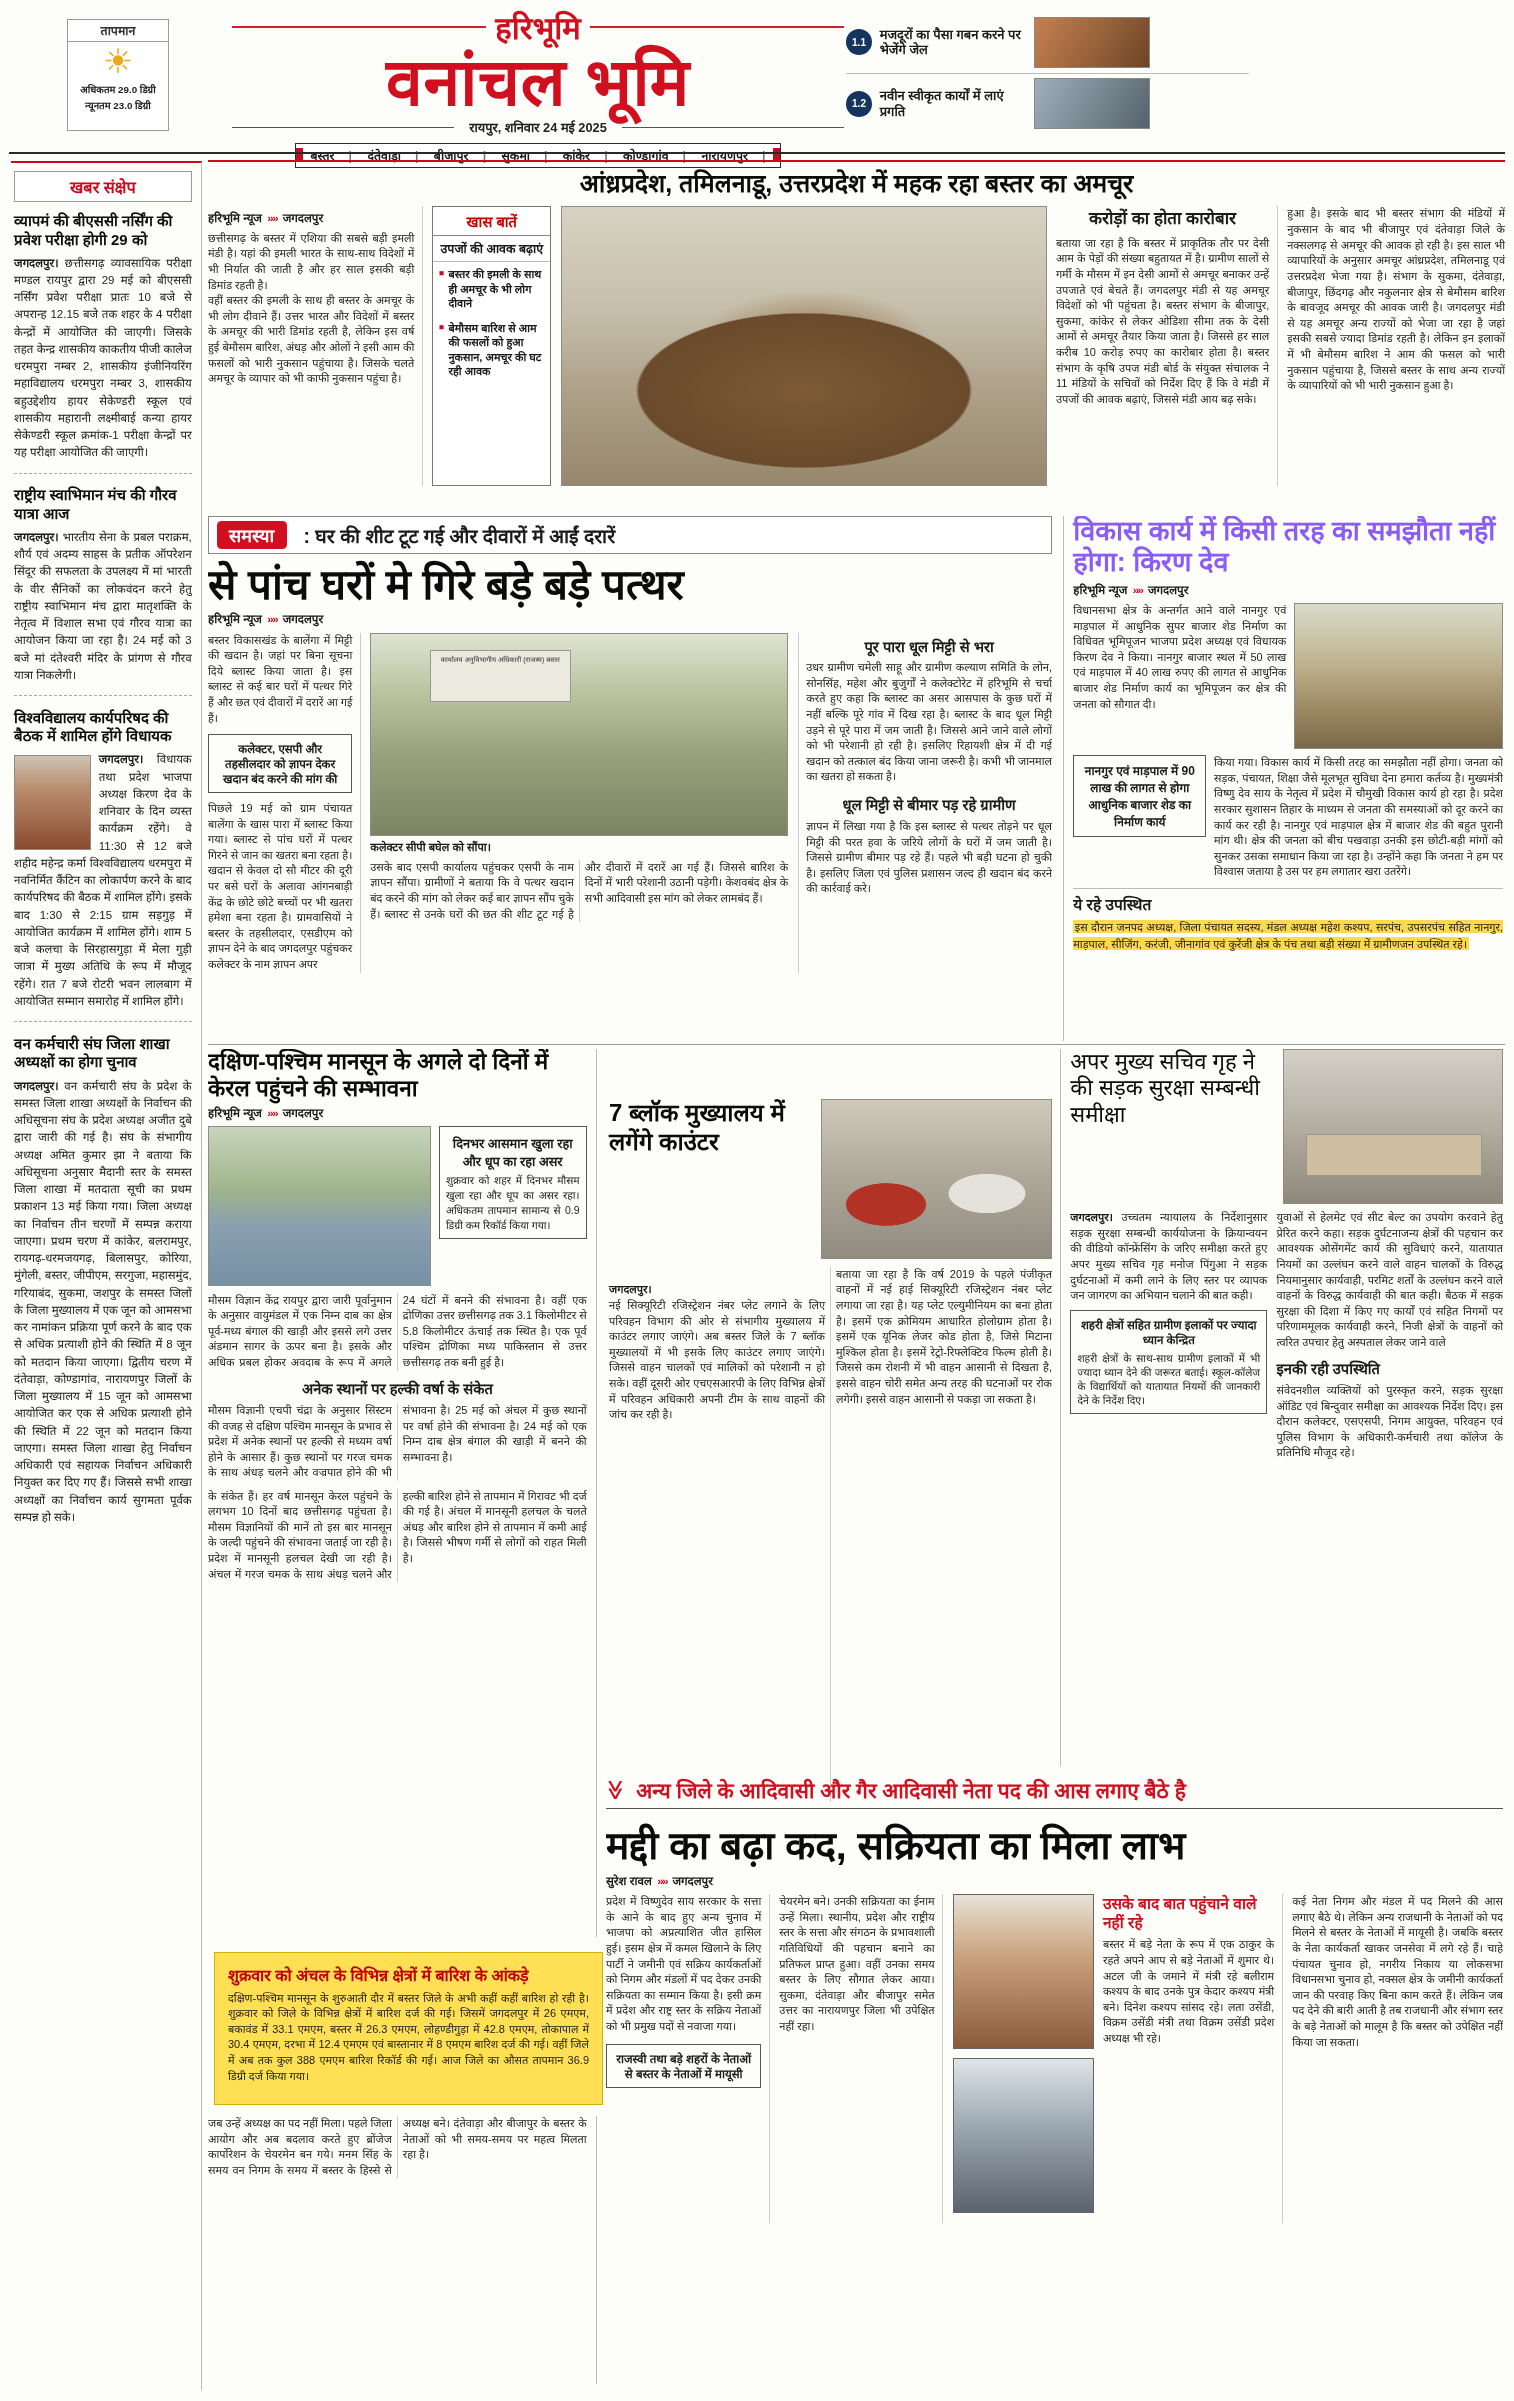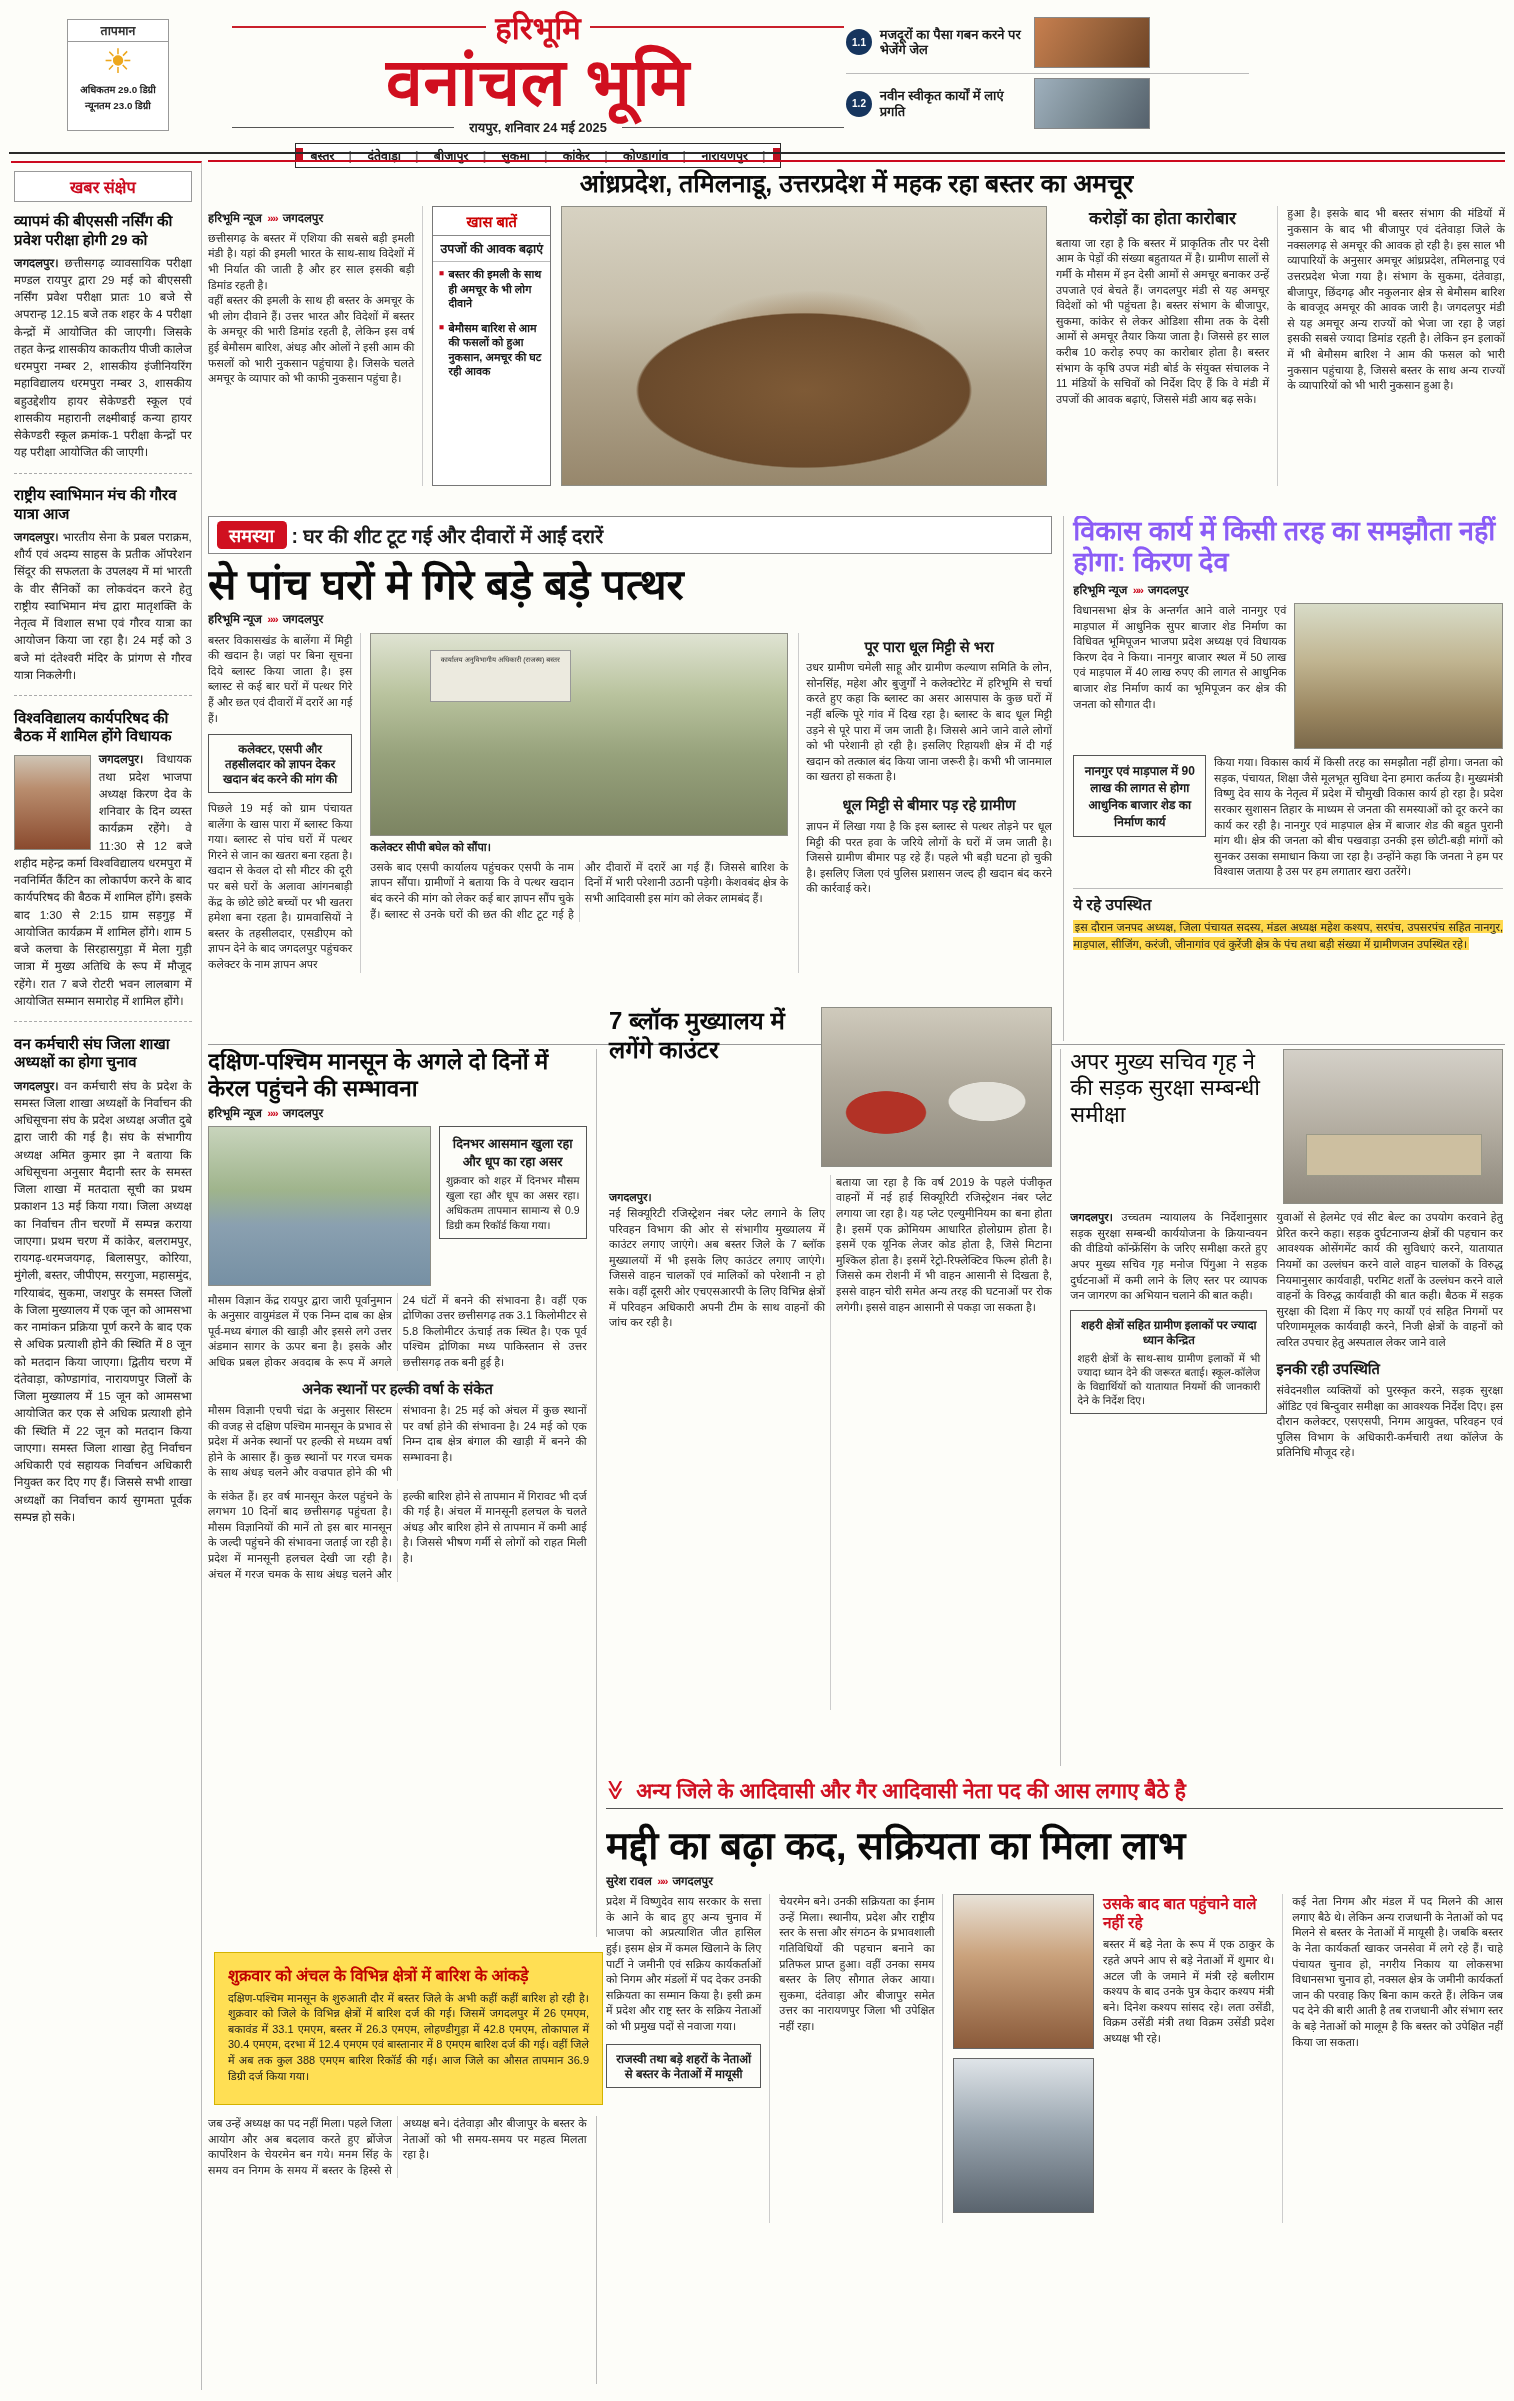--- a/index.html
+++ b/index.html
@@ -60,21 +60,21 @@
 .sq::before{content:"\25A0"}
 #tsphoto{width:486px;background:
  radial-gradient(ellipse 62% 50% at 50% 66%, #7e5a36 0%, #6a4a2c 55%, rgba(0,0,0,0) 56%),
  radial-gradient(ellipse 40% 30% at 52% 48%, #94724a 0%, rgba(0,0,0,0) 60%),
  linear-gradient(180deg,#d7d2c2 0%,#c6beaa 38%,#b0a48c 62%,#97876c 100%)}
 .tsc3{width:222px;border-right:0.8px solid #ccc;padding-right:7.7px}
 .tsc3 .h3{font-size:17px;font-weight:bold;text-align:center;margin-bottom:6.2px}
 .tsc4{flex:1}
 
 #blast{left:208px;top:516px;width:844px;height:525px}
-#blast .kick{border:1.2px solid #888;padding:3.9px 7.7px;display:flex;align-items:center;gap:5px;margin-bottom:7.7px;background:#fff}
+#blast .kick{border:1.2px solid #888;padding:3.9px 7.7px;display:flex;align-items:center;gap:17px;margin-bottom:7.7px;background:#fff}
 #blast .ktag{background:#d01020;color:#fff;font-size:18px;font-weight:bold;padding:2.3px 12.4px;border-radius:4.6px}
 #blast .krest{font-size:19.4px;font-weight:bold}
 #blast .hl{font-size:42px;font-weight:bold;line-height:1.1;color:#0b0b0b}
 #blast .row{display:flex;gap:9.3px;margin-top:4.6px}
 .blc1{width:153px;border-right:0.8px solid #ccc;padding-right:7.7px}
 .blmid{width:418px}
 #blphoto{height:203px;background:linear-gradient(180deg,#dfe3d2 0%,#b9c39e 30%,#97a27c 60%,#7c8462 100%)}
 #blphoto .sign{position:absolute;left:14%;top:8%;width:34%;height:26%;background:#eceadf;border:0.8px solid #999;font-size:7px;text-align:center;padding-top:4.6px;color:#333;line-height:1.3}
 .cap{font-size:11.2px;font-weight:bold;margin:3.9px 0 5.4px}
 .blc3{flex:1;border-left:0.8px solid #ccc;padding-left:7.7px}
@@ -93,21 +93,21 @@
 #rule2{left:208px;top:1044px;width:1297px;height:0.8px;background:#999}
 
 #mon{left:208px;top:1049px;width:389px;height:888px;border-right:0.8px solid #bbb;padding-right:9.3px}
 #mon .hl{font-size:22.5px;font-weight:bold;line-height:1.18;color:#0b0b0b}
 #mon .row{display:flex;gap:7.7px;margin:3.1px 0 6.2px}
 #mnphoto{width:223px;height:160px;flex:0 0 223px;background:linear-gradient(180deg,#c8d4bc 0%,#9fb48c 40%,#8aa0b0 62%,#7690a4 100%)}
 .mnbox{flex:1;align-self:flex-start}
 .mnbox .bh{font-size:12.8px;font-weight:bold;margin-bottom:3.9px}
 .mnbox .bb{font-size:10.5px;font-weight:normal;text-align:justify;line-height:1.4}
 
-#cnt{left:606px;top:1007px;width:446px;height:717px;padding-left:3.1px}
+#cnt{left:606px;top:1099px;width:446px;height:717px;padding-left:3.1px}
 #cnt .hrow{display:flex;gap:9.3px}
 #cnt .hl{flex:1;font-size:24px;font-weight:bold;line-height:1.2;color:#0b0b0b}
 #cnphoto{width:231px;height:160px;flex:0 0 231px;background:linear-gradient(180deg,#cfcabc 0%,#b0aa9c 45%,#918c80 100%)}
 #cnphoto::before{content:"";position:absolute;left:7%;top:50%;width:42%;height:32%;background:radial-gradient(ellipse at 50% 50%,#b23226 0 58%,transparent 60%)}
 #cnphoto::after{content:"";position:absolute;left:52%;top:44%;width:40%;height:30%;background:radial-gradient(ellipse at 50% 50%,#e4e2da 0 58%,transparent 60%)}
 #cnt .bodyc{margin-top:7.7px;height:535px}
 
 #road{left:1060px;top:1049px;width:443px;height:717px;border-left:0.8px solid #bbb;padding-left:9.3px}
 #road .hrow{display:flex;gap:7.7px}
 #road .hl{flex:1;font-size:22px;font-weight:normal;line-height:1.2;color:#0b0b0b}

